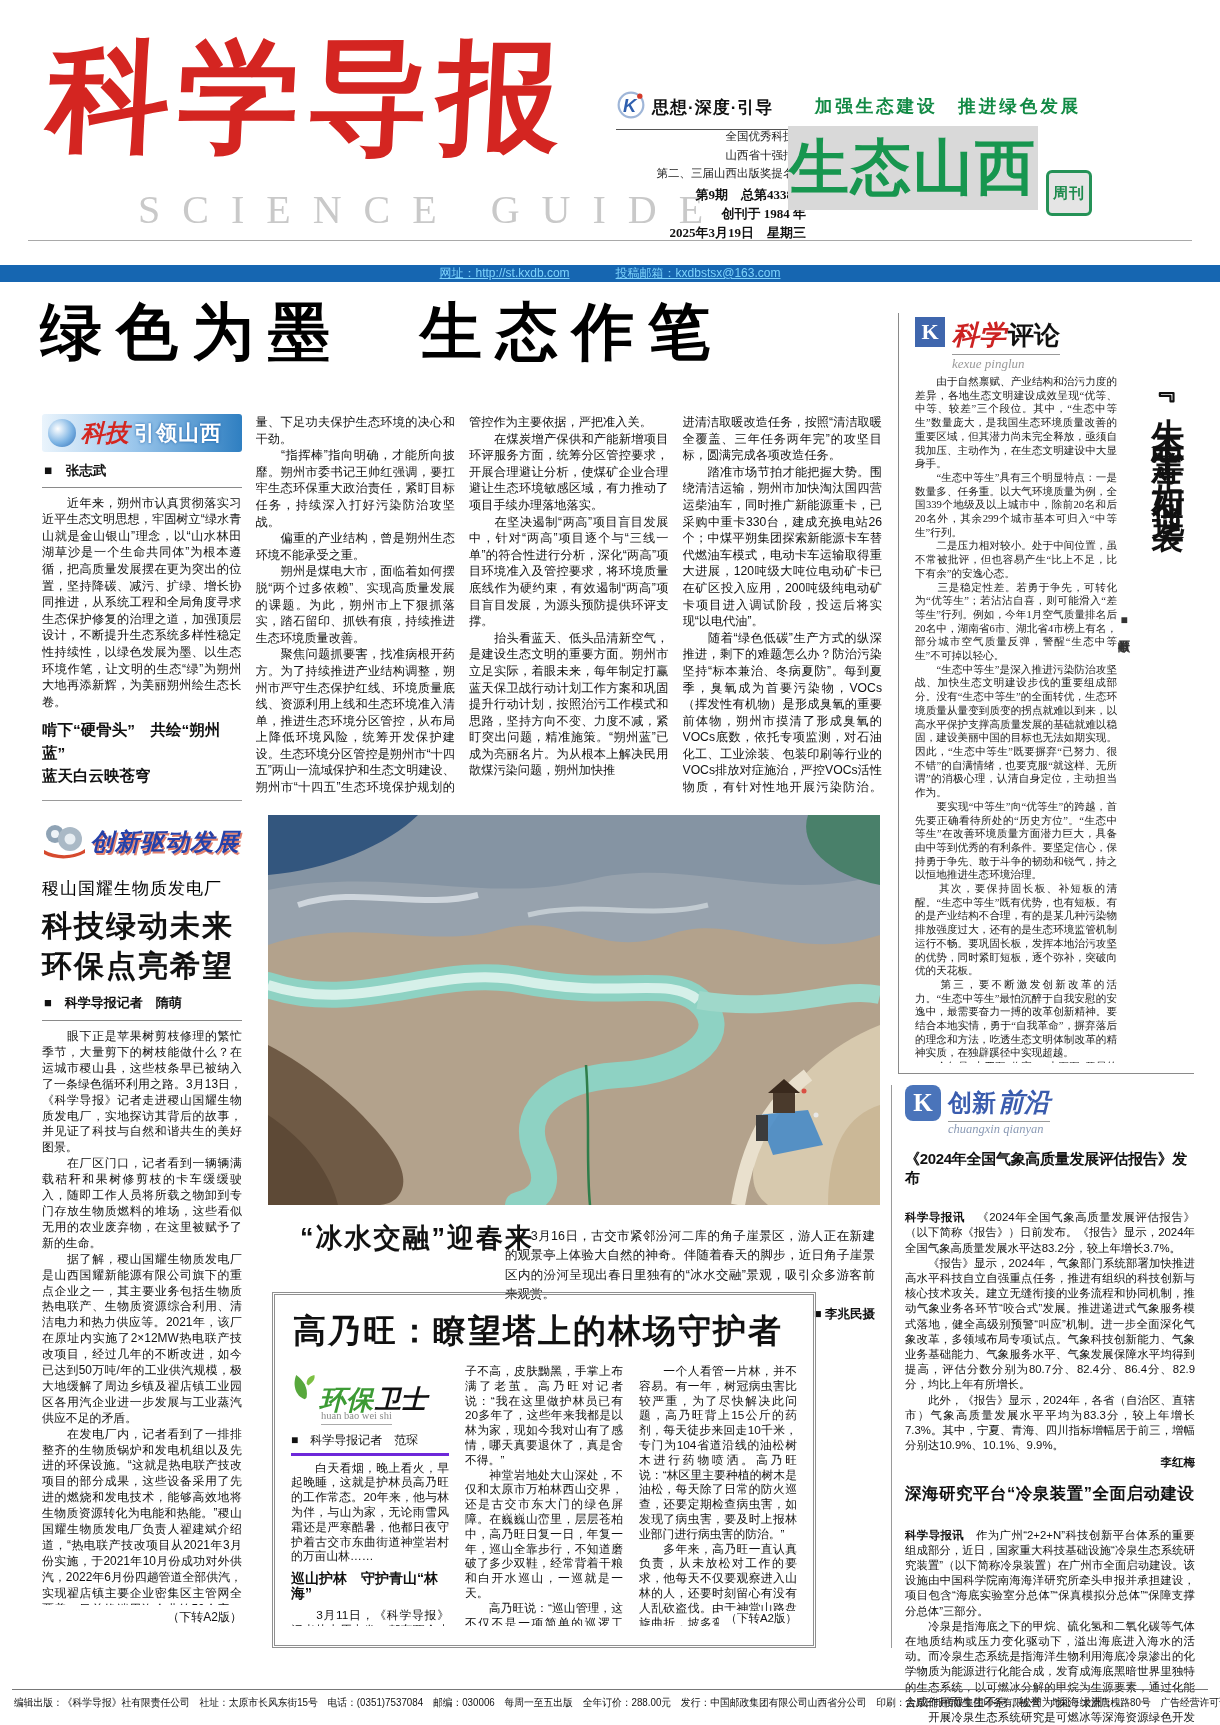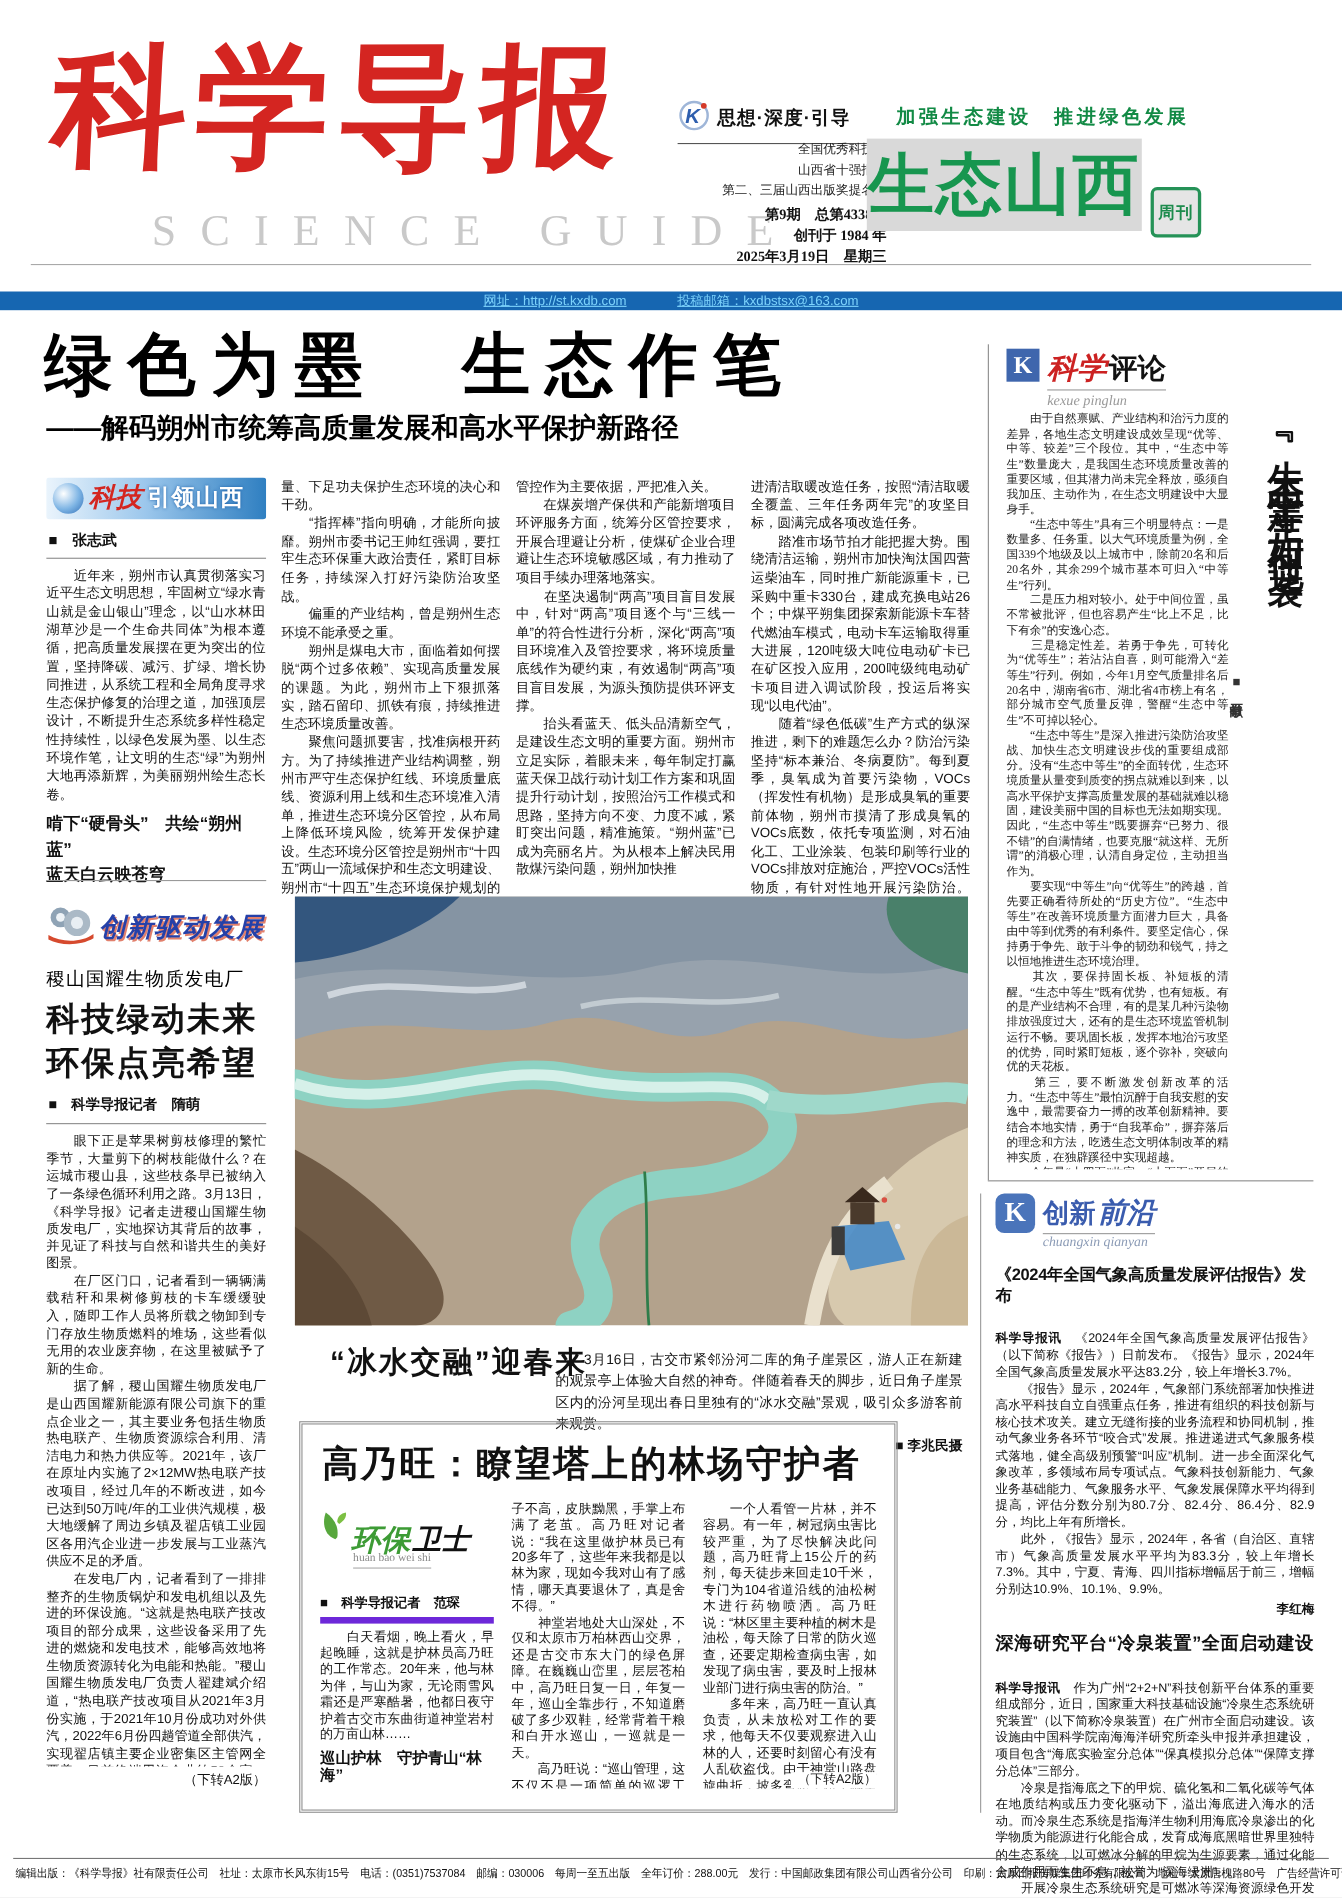--- a/index.html
+++ b/index.html
@@ -28,21 +28,21 @@
     background:#e5e5e5;color:#1d8b4d;font-weight:900;font-size:15px;display:flex;align-items:center;
     justify-content:center;font-family:"Liberation Serif",serif;letter-spacing:1px;}
   .header-rule{left:28px;top:240px;width:1164px;height:1px;background:#a9a9a9;}
   .publisher-row{left:40px;top:247px;width:1140px;display:flex;justify-content:space-between;
     font-size:13px;font-weight:700;color:#111;}
   .url-bar{left:0;top:265px;width:1220px;height:17px;background:#1666b1;color:#7dd3fc;
     display:flex;justify-content:center;gap:46px;align-items:center;font-size:12px;text-decoration:underline;}
   
   .lead-headline{left:40px;top:290px;font-size:62px;font-weight:900;letter-spacing:14px;color:#000;}
   .lead-subtitle{left:42px;top:372px;font-size:25px;font-weight:700;color:#000;}
-  .lead-cols{left:42px;top:434px;width:840px;height:382px;display:flex;gap:14px;}
+  .lead-cols{left:42px;top:414px;width:840px;height:382px;display:flex;gap:14px;}
   .lead-col{flex:1;font-size:12.2px;line-height:16.6px;height:382px;overflow:hidden;}
   .lead-badge{height:38px;border-radius:3px;background:linear-gradient(90deg,#eaf4fc 0%,#9cc7ec 45%,#2f7fc1 100%);
     display:flex;align-items:center;gap:5px;padding:0 6px;margin-bottom:8px;}
   .lead-badge .globe{width:28px;height:28px;border-radius:50%;
     background:radial-gradient(circle at 35% 35%,#ffffff,#7db4e4 55%,#2f6db5);}
   .lead-badge .b1{font-family:"Liberation Serif",serif;font-style:italic;font-weight:900;font-size:24px;color:#d42620;}
   .lead-badge .b2{font-weight:900;font-size:21px;color:#fff;text-shadow:0 0 3px #1c5fa8;letter-spacing:1px;}
   .byline-row{font-size:13.5px;font-weight:700;border-bottom:1px solid #8a8a8a;padding:3px 0 7px 2px;margin-bottom:7px;}
   .col-subhead{font-size:15.5px;font-weight:900;line-height:23px;margin:8px 0;white-space:pre-line;}
   
@@ -80,21 +80,21 @@
   .ranger{left:272px;top:1292px;width:544px;height:356px;border:3px double #8f8f8f;box-sizing:border-box;
     padding:10px 16px;}
   .ranger-headline{font-size:33px;font-weight:900;letter-spacing:2px;margin:4px 0 10px 2px;}
   .ranger-cols{display:flex;gap:16px;}
   .ranger-col{flex:1;font-size:11.8px;line-height:14.8px;height:262px;overflow:hidden;position:relative;}
   .rb-logo{display:flex;align-items:flex-end;gap:2px;height:44px;}
   .rb-logo .g{font-family:"Liberation Serif",serif;font-style:italic;font-weight:900;font-size:27px;color:#3d9b35;}
   .rb-logo .k{font-family:"Liberation Serif",serif;font-style:italic;font-weight:900;font-size:26px;color:#111;}
   .rb-pinyin{font-size:10.5px;color:#8a8a8a;border-bottom:1px solid #aaa;display:inline-block;
     margin:0 0 6px 30px;font-family:"Liberation Serif",serif;}
-  .rb-byline{font-size:12px;font-weight:700;border-bottom:6px solid #6d28d9;padding:2px 0 5px 0;margin-bottom:5px;margin-top:16px;}
+  .rb-byline{font-size:12px;font-weight:400;border-bottom:3px solid #6d28d9;padding:2px 0 5px 0;margin-bottom:5px;}
   .rb-subhead{font-size:14px;font-weight:900;margin:7px 0;}
   .ranger-jump{position:absolute;right:0;bottom:0;background:#fff;font-size:11.5px;padding-left:6px;}
   
   .lower-rule{left:891px;top:1085px;width:1px;height:563px;background:#9a9a9a;}
   .frontier{left:905px;top:1085px;width:290px;}
   .f-logo{display:flex;align-items:flex-start;gap:7px;}
   .f-k{width:36px;height:36px;background:#4a74ba;border-radius:8px;color:#fff;
     font-family:"Liberation Serif",serif;font-weight:900;font-size:25px;display:flex;align-items:center;justify-content:center;}
   .f-cn{display:flex;align-items:baseline;gap:2px;}
   .f-cn .a{font-size:24px;font-weight:700;color:#3a5cae;}
@@ -152,21 +152,20 @@
 
   <div class="abs header-rule"></div>
 
 
   <div class="abs url-bar">
     <span>网址：http://st.kxdb.com</span>
     <span>投稿邮箱：kxdbstsx@163.com</span>
   </div>
 
   <div class="abs lead-headline">绿色为墨　生态作笔</div>
-  <div class="abs lead-subtitle">——解码朔州市统筹高质量发展和高水平保护新路径</div>
 
   <div class="abs lead-cols">
     <div class="lead-col">
       <div class="lead-badge">
         <span class="globe"></span>
         <span class="b1">科技</span>
         <span class="b2">引领山西</span>
       </div>
       <div class="byline-row">■　张志武</div>
       <div class="jtext">　　近年来，朔州市认真贯彻落实习近平生态文明思想，牢固树立“绿水青山就是金山银山”理念，以“山水林田湖草沙是一个生命共同体”为根本遵循，把高质量发展摆在更为突出的位置，坚持降碳、减污、扩绿、增长协同推进，从系统工程和全局角度寻求生态保护修复的治理之道，加强顶层设计，不断提升生态系统多样性稳定性持续性，以绿色发展为墨、以生态环境作笔，让文明的生态“绿”为朔州大地再添新辉，为美丽朔州绘生态长卷。</div>

